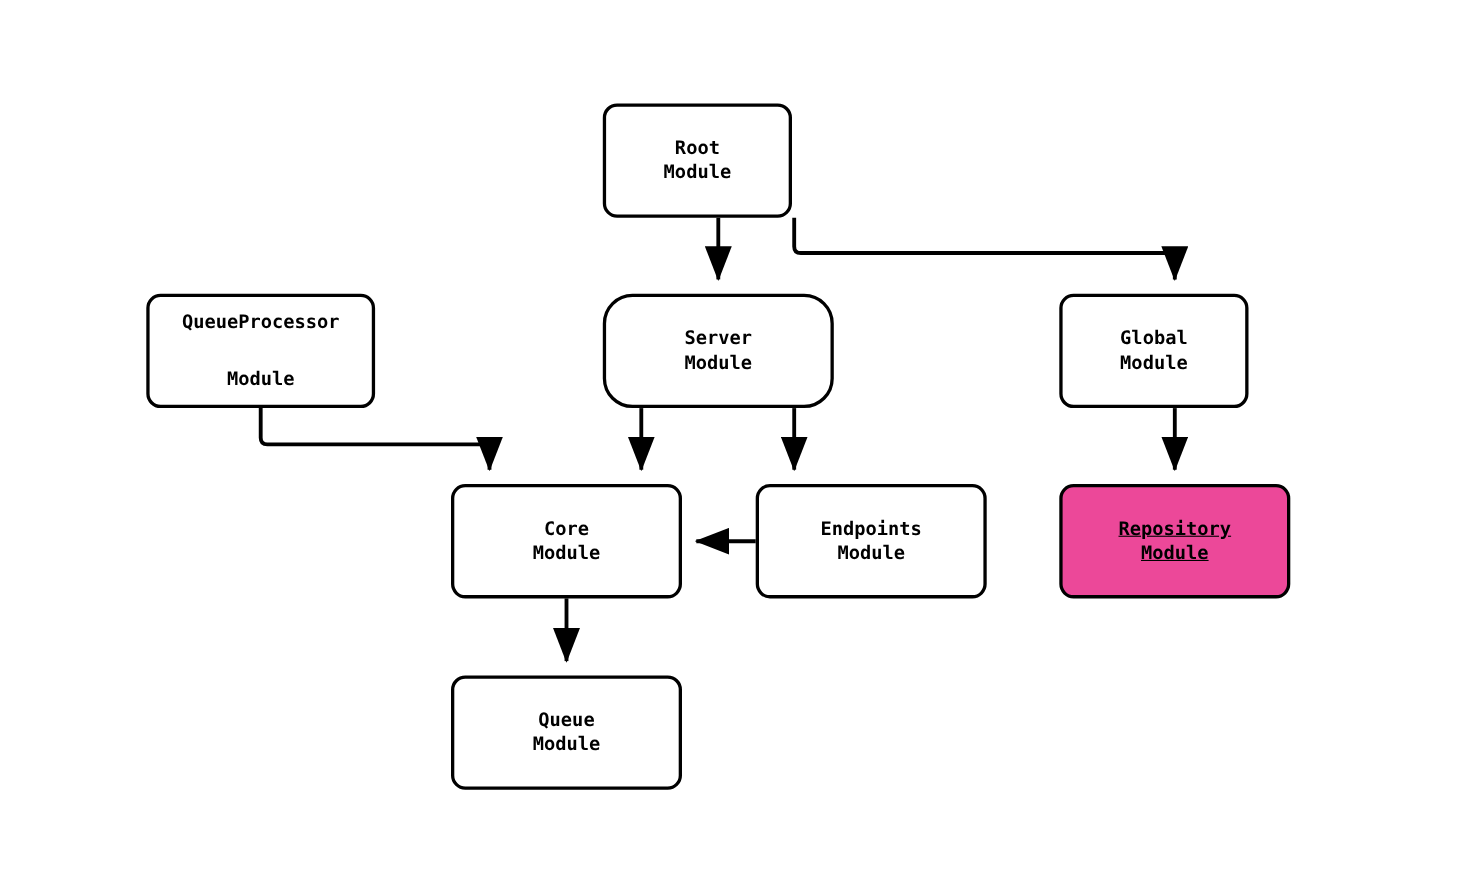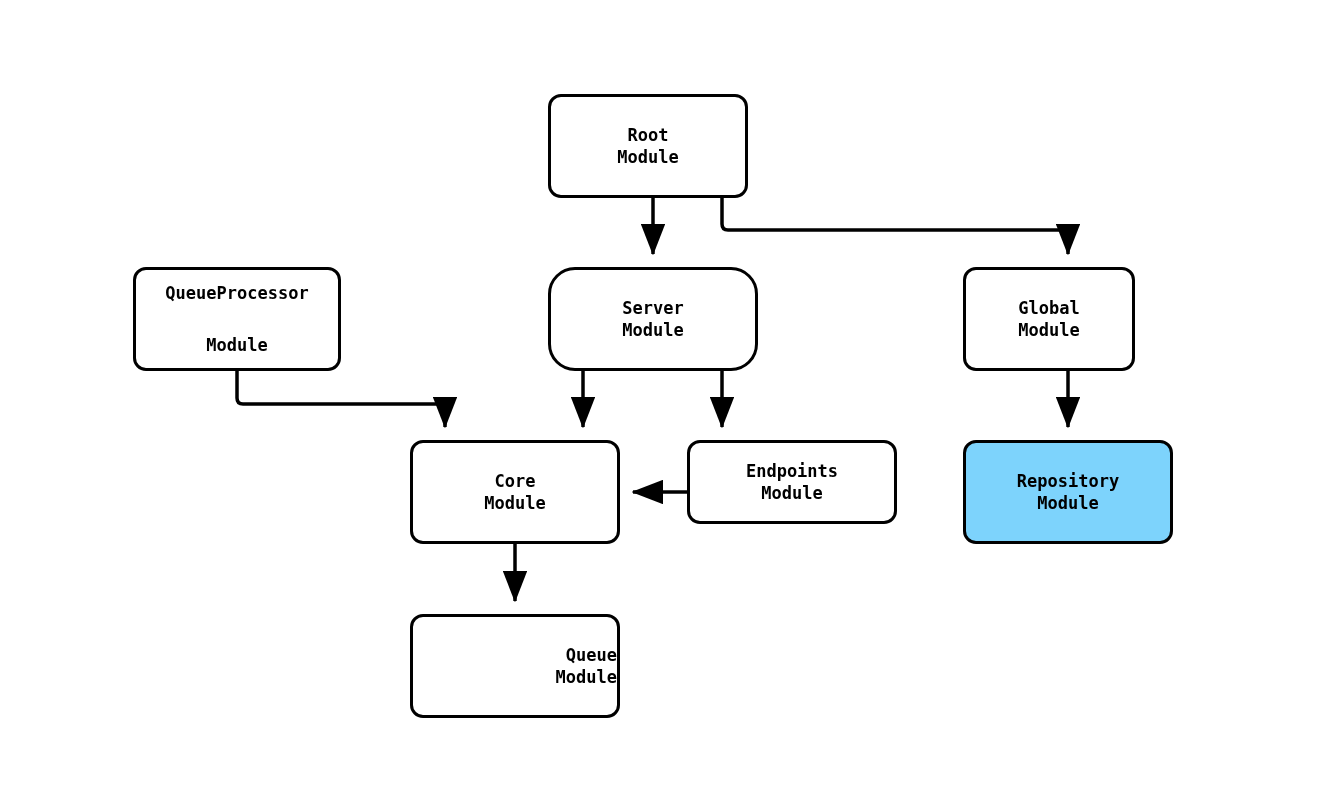--- a/index.html
+++ b/index.html
@@ -71,21 +71,21 @@
 
     <path d="M237,371 L237,398 Q237,404 243,404 L439,404 Q445,404 445,410 L445,427" fill="none" stroke="#000000" stroke-width="3.5" stroke-linejoin="round" marker-end="url(#arrowhead)"></path>
 
     <path d="M687,492 L633,492" fill="none" stroke="#000000" stroke-width="3.5" marker-end="url(#arrowhead)"></path>
 
     <path d="M1068,371 L1068,427" fill="none" stroke="#000000" stroke-width="3.5" marker-end="url(#arrowhead)"></path>
 
     <path d="M515,544 L515,601" fill="none" stroke="#000000" stroke-width="3.5" marker-end="url(#arrowhead)"></path>
   </svg>
 
-  <div class="node" style="left: 548px; top: 94px; width: 200px; height: 104px; background: rgb(255, 255, 255); border-color: rgb(0, 0, 0);">
+  <div class="node" style="left: 548px; top: 94px; width: 172px; height: 104px; background: rgb(255, 255, 255); border-color: rgb(0, 0, 0);">
     <div class="node-label">Root</div>
     <div class="node-label">Module</div>
   </div>
 
   <div class="node" style="left: 133px; top: 267px; width: 208px; height: 104px; background: rgb(255, 255, 255); border-color: rgb(0, 0, 0); gap: 30px;">
     <div class="node-label">QueueProcessor</div>
     <div class="node-label">Module</div>
   </div>
 
   <div class="node" style="left: 548px; top: 267px; width: 210px; height: 104px; background: rgb(255, 255, 255); border-color: rgb(0, 0, 0); border-radius: 27px;">
@@ -96,28 +96,28 @@
   <div class="node" style="left: 963px; top: 267px; width: 172px; height: 104px; background: rgb(255, 255, 255); border-color: rgb(0, 0, 0);">
     <div class="node-label">Global</div>
     <div class="node-label">Module</div>
   </div>
 
   <div class="node" style="left: 410px; top: 440px; width: 210px; height: 104px; background: rgb(255, 255, 255); border-color: rgb(0, 0, 0);">
     <div class="node-label">Core</div>
     <div class="node-label">Module</div>
   </div>
 
-  <div class="node" style="left: 687px; top: 440px; width: 210px; height: 84px; background: rgb(255, 255, 255); border-color: rgb(0, 0, 0);">
+  <div class="node" style="left: 687px; top: 440px; width: 210px; height: 104px; background: rgb(255, 255, 255); border-color: rgb(0, 0, 0);">
     <div class="node-label">Endpoints</div>
     <div class="node-label">Module</div>
   </div>
 
-  <div class="node" style="left: 963px; top: 440px; width: 210px; height: 104px; background: #7dd3fc; border-color: rgb(0, 0, 0);">
+  <div class="node" style="left: 963px; top: 440px; width: 210px; height: 104px; background: #ec4899; border-color: rgb(0, 0, 0); text-decoration: underline;">
     <div class="node-label">Repository</div>
     <div class="node-label">Module</div>
   </div>
 
-  <div class="node" style="left: 410px; top: 614px; width: 210px; height: 104px; background: rgb(255, 255, 255); border-color: rgb(0, 0, 0); align-items: flex-end;">
+  <div class="node" style="left: 410px; top: 614px; width: 210px; height: 104px; background: rgb(255, 255, 255); border-color: rgb(0, 0, 0);">
     <div class="node-label">Queue</div>
     <div class="node-label">Module</div>
   </div>
 
 </div>
 
 </body></html>

